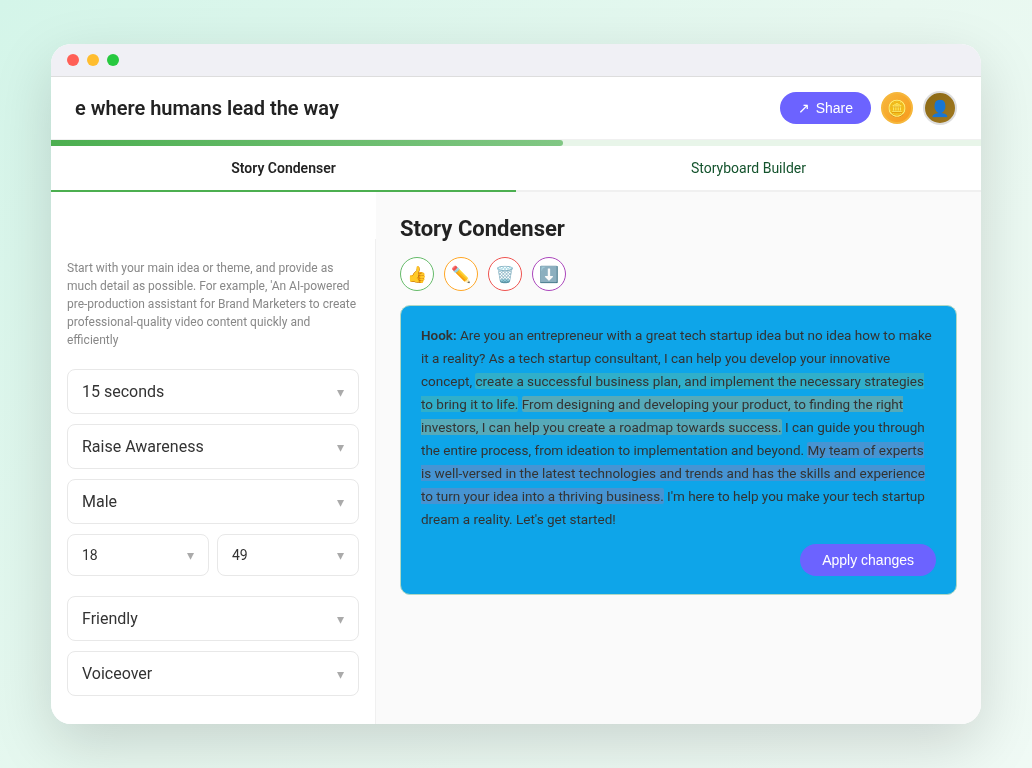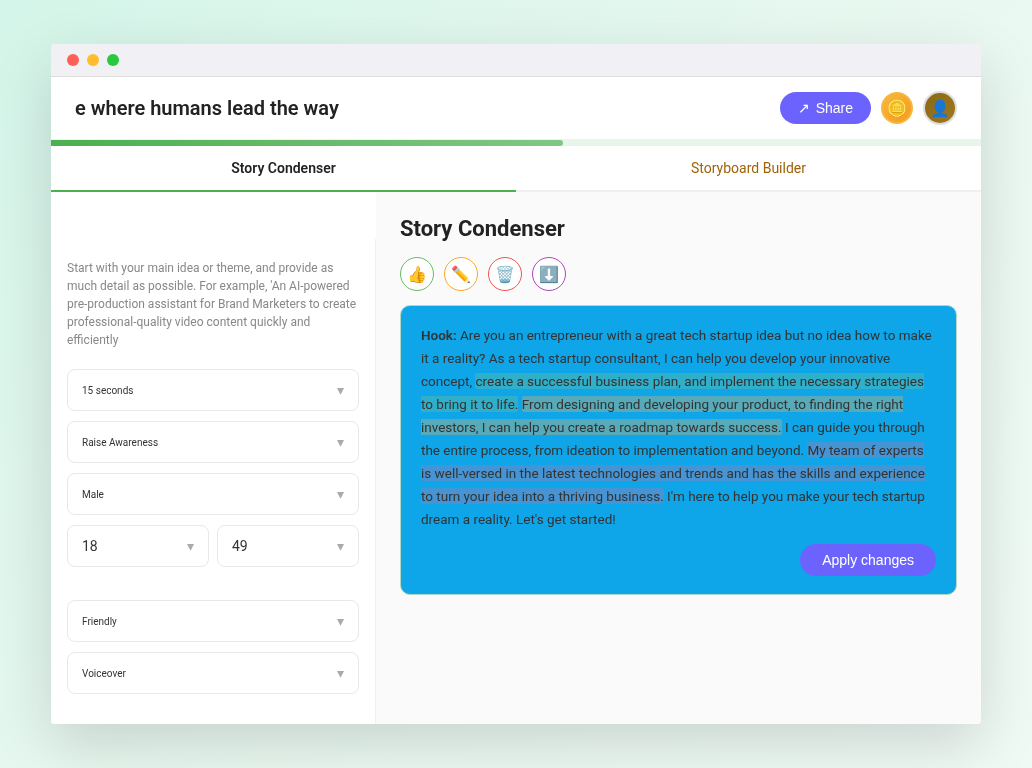--- a/index.html
+++ b/index.html
@@ -11,21 +11,21 @@
       overflow: hidden;
       display: flex;
       align-items: center;
       justify-content: center;
     }
 
     .browser-window {
       width: 930px;
       height: 680px;
       background: #ffffff;
-      border-radius: 4px;
+      border-radius: 20px;
       box-shadow: 0 20px 60px rgba(0,0,0,0.15);
       overflow: hidden;
       display: flex;
       flex-direction: column;
       position: relative;
     }
 
     .browser-chrome {
       background: #f0f0f5;
       padding: 10px 16px;
@@ -121,21 +121,21 @@
       display: flex;
       background: #fff;
       border-bottom: 2px solid #f0f0f0;
     }
 
     .tab {
       flex: 1;
       text-align: center;
       padding: 14px 0;
       font-size: 14px;
-      color: #a16207;
+      color: #14532d;
       cursor: pointer;
       border-bottom: 2px solid transparent;
       margin-bottom: -2px;
     }
 
     .tab.active {
       color: #222;
       font-weight: 600;
       border-bottom: 2px solid #4caf50;
     }
@@ -171,21 +171,21 @@
       padding: 12px 14px;
       margin-bottom: 10px;
       display: flex;
       align-items: center;
       justify-content: space-between;
       cursor: pointer;
       background: #fff;
     }
 
     .sidebar-field-label {
-      font-size: 10px;
+      font-size: 16px;
       color: #333;
     }
 
     .chevron {
       color: #aaa;
       font-size: 14px;
     }
 
     .sidebar-field-row {
       display: flex;

